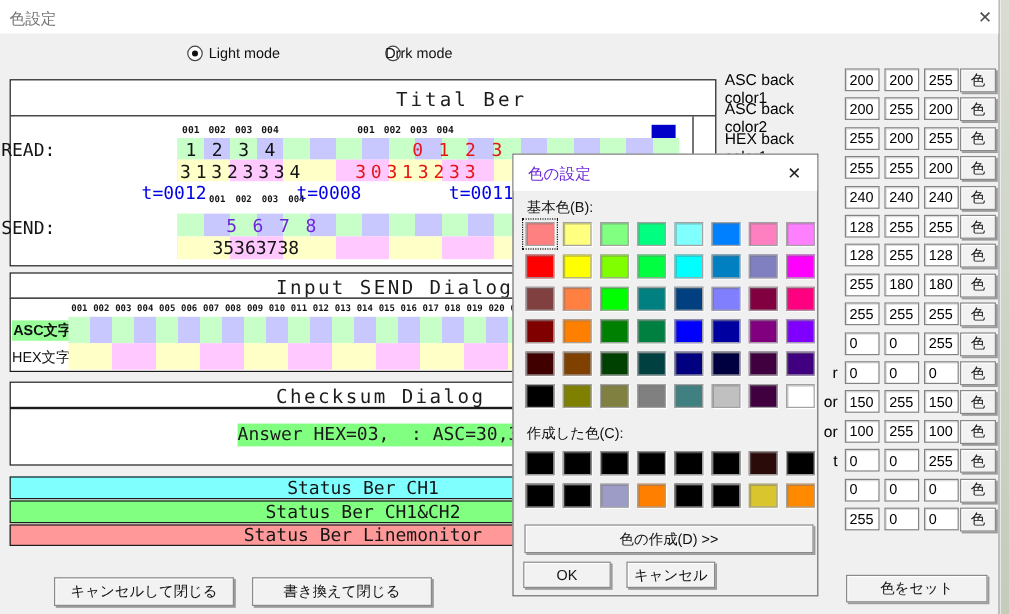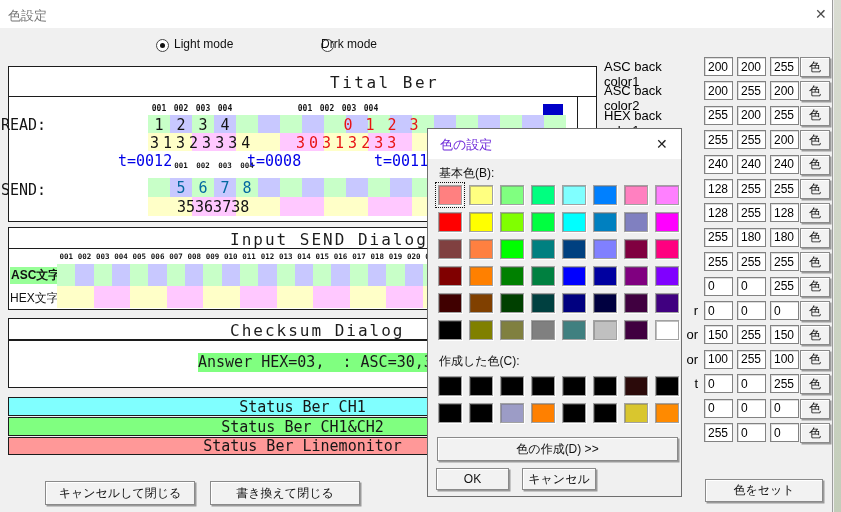--- a/index.html
+++ b/index.html
@@ -71,21 +71,21 @@
 
     
     <span class="abs mono" style="left: 118px; top: 152px; font-size: 15px; color: rgb(0, 0, 232);">t=0012</span>
     <div class="abs cells mono" style="left:170px;top:161px;height:9px;font-weight:bold;color:#141414"><span style="width: 22px; font-size: 7.5px;">001</span><span style="width: 22px; font-size: 7.5px;">002</span><span style="width: 22px; font-size: 7.5px;">003</span><span style="width: 22px; font-size: 7.5px;">004</span></div>
     <span class="abs mono" style="left: 247px; top: 152px; font-size: 15px; color: rgb(0, 0, 232);">t=0008</span>
     <span class="abs mono" style="left: 374px; top: 152px; font-size: 15px; color: rgb(0, 0, 232);">t=0011</span>
 
     
     <div class="abs" style="left: 148px; top: 178px; width: 418px; height: 19px; background: repeating-linear-gradient(to right, rgb(200, 255, 200) 0px, rgb(200, 255, 200) 22px, rgb(200, 200, 255) 22px, rgb(200, 200, 255) 44px);"></div>
     <div class="abs" style="left: 148px; top: 197px; width: 418px; height: 19px; background: repeating-linear-gradient(to right, rgb(255, 255, 200) 0px, rgb(255, 255, 200) 44px, rgb(255, 200, 255) 44px, rgb(255, 200, 255) 88px);"></div>
-    <div class="abs cells mono" style="left: 170px; top: 179px; height: 17px; color: #0369a1;"><span style="width: 22px; font-size: 15px;">5</span><span style="width: 22px; font-size: 15px;">6</span><span style="width: 22px; font-size: 15px;">7</span><span style="width: 22px; font-size: 15px;">8</span></div>
+    <div class="abs cells mono" style="left: 182px; top: 179px; height: 17px; color: #6d28d9;"><span style="width: 22px; font-size: 15px;">5</span><span style="width: 22px; font-size: 15px;">6</span><span style="width: 22px; font-size: 15px;">7</span><span style="width: 22px; font-size: 15px;">8</span></div>
     <span class="abs mono" style="left: 177px; top: 198px; font-size: 15px; color: rgb(20, 20, 20);">35363738</span>
 
     
     <div class="abs box" style="left:8px;top:227px;width:589px;height:22px"></div>
     <span class="abs mono ptitle" style="left:230px;top:230px;letter-spacing:2px">Input SEND Dialog</span>
     <div class="abs box" style="left:8px;top:248px;width:589px;height:62px"></div>
     <div class="abs cells mono" style="left:57px;top:252px;height:10px;font-weight:bold;color:#141414"><span style="width: 18.3px; font-size: 7.5px;">001</span><span style="width: 18.3px; font-size: 7.5px;">002</span><span style="width: 18.3px; font-size: 7.5px;">003</span><span style="width: 18.3px; font-size: 7.5px;">004</span><span style="width: 18.3px; font-size: 7.5px;">005</span><span style="width: 18.3px; font-size: 7.5px;">006</span><span style="width: 18.3px; font-size: 7.5px;">007</span><span style="width: 18.3px; font-size: 7.5px;">008</span><span style="width: 18.3px; font-size: 7.5px;">009</span><span style="width: 18.3px; font-size: 7.5px;">010</span><span style="width: 18.3px; font-size: 7.5px;">011</span><span style="width: 18.3px; font-size: 7.5px;">012</span><span style="width: 18.3px; font-size: 7.5px;">013</span><span style="width: 18.3px; font-size: 7.5px;">014</span><span style="width: 18.3px; font-size: 7.5px;">015</span><span style="width: 18.3px; font-size: 7.5px;">016</span><span style="width: 18.3px; font-size: 7.5px;">017</span><span style="width: 18.3px; font-size: 7.5px;">018</span><span style="width: 18.3px; font-size: 7.5px;">019</span><span style="width: 18.3px; font-size: 7.5px;">020</span><span style="width: 18.3px; font-size: 7.5px;">021</span></div>
     <span class="abs jp" style="left: 10px; top: 267px; padding: 0px 1px; background: rgb(152, 255, 152); font-weight: bold;">ASC文字</span>
     <span class="abs jp" style="left:10px;top:290px">HEX文字</span>
     <div class="abs" style="left: 57px; top: 264px; width: 520px; height: 22px; background: repeating-linear-gradient(to right, rgb(200, 255, 200) 0px, rgb(200, 255, 200) 18.3px, rgb(200, 200, 255) 18.3px, rgb(200, 200, 255) 36.6px);"></div>

